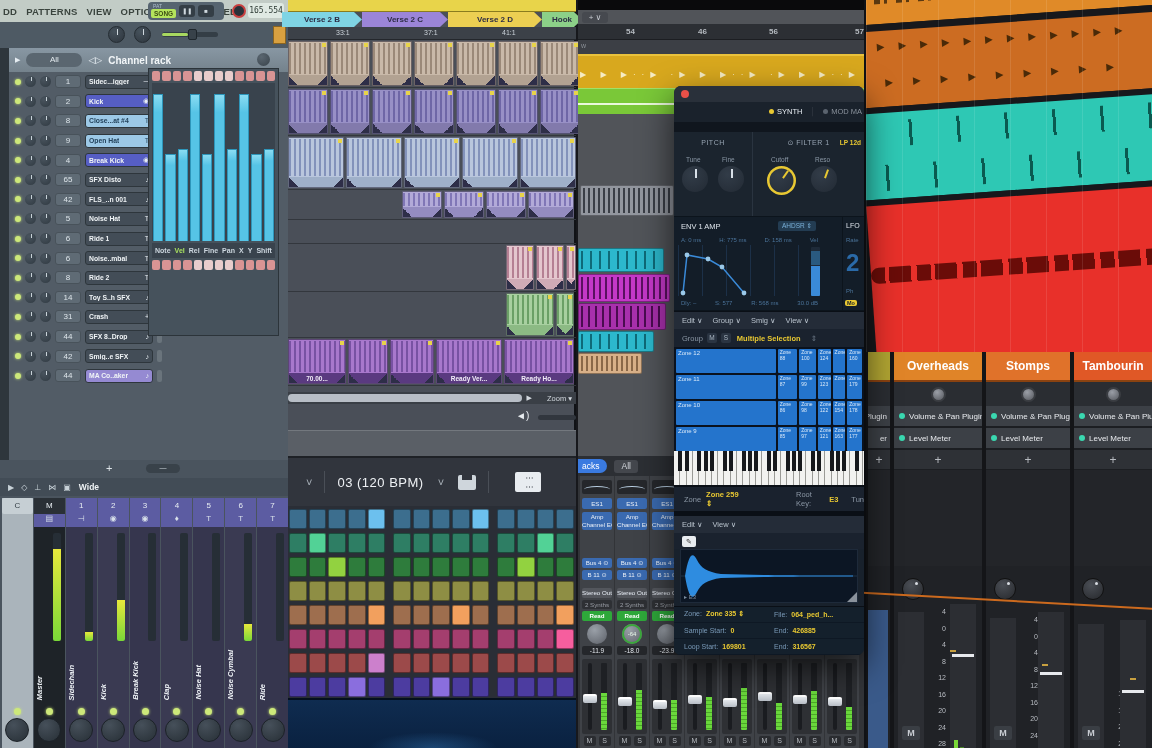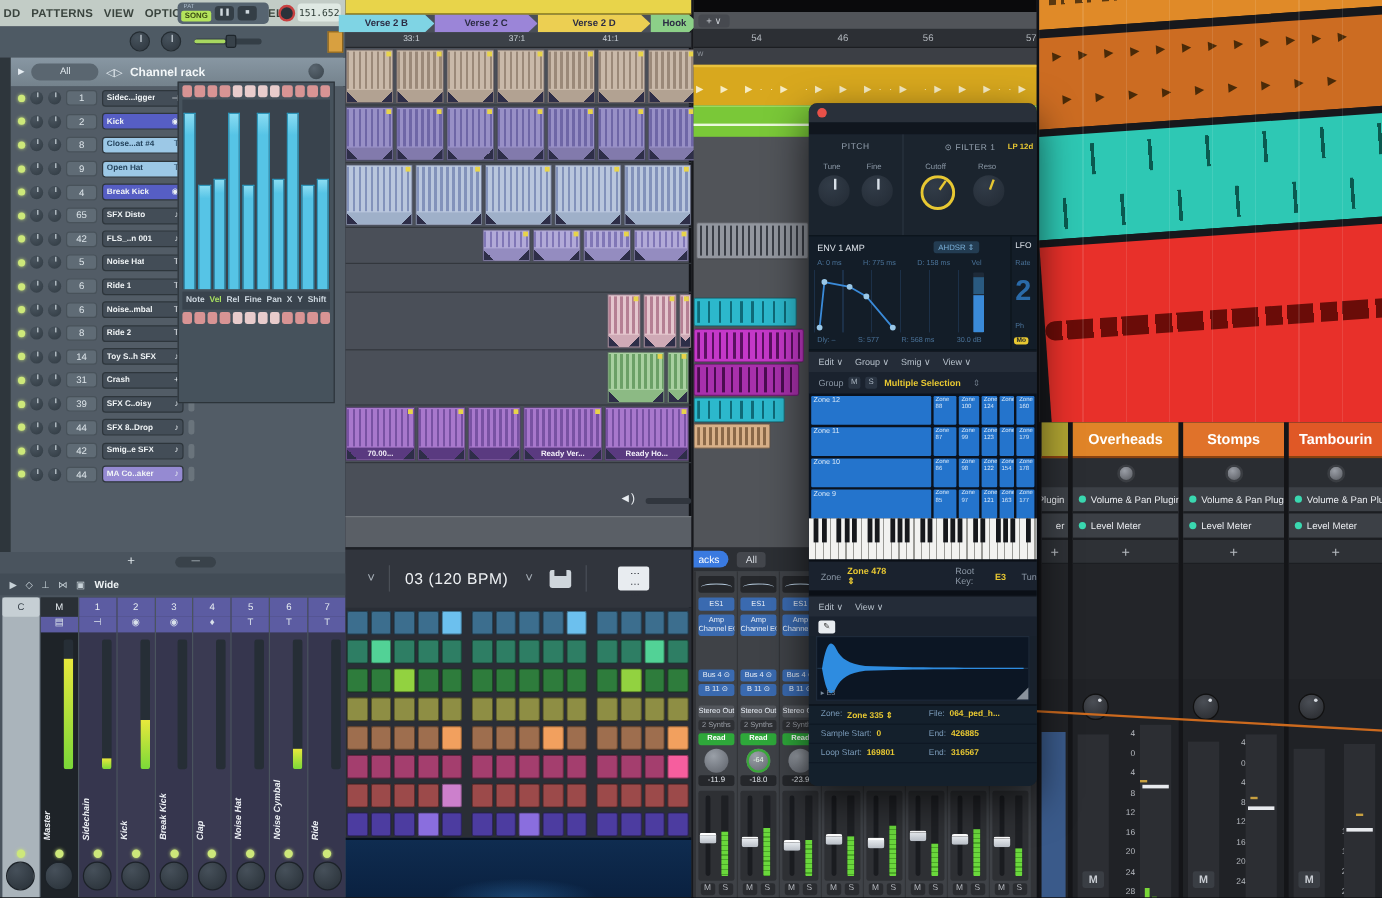--- a/index.html
+++ b/index.html
@@ -115,21 +115,21 @@
   .pad-row { display:flex; height:22px; margin-bottom:2px; }
   .pad { width:18px; height:20px; border-radius:2px; margin-right:2px; border:1px solid rgba(0,0,0,.4); }
   .p2-footer { position:absolute; left:0; top:698px; width:288px; height:50px; background:linear-gradient(#0f2c50,#0a2140); border-top:2px solid #05101e; }
   .p2-footer::after { content:""; position:absolute; left:80px; bottom:0; width:130px; height:16px; background:radial-gradient(ellipse at center bottom, rgba(60,140,210,.35), transparent 70%); }
 
   
   #p3 { left:578px; top:0; width:286px; height:748px; background:#515459; }
   .p3-topbar { position:absolute; left:0; top:0; width:286px; height:10px; background:#0a0a0c; }
   .p3-addchip { position:absolute; left:4px; top:12px; width:26px; height:11px; background:#46494f; border-radius:3px; color:#c8ccd2; font-size:8px; text-align:center; line-height:11px; }
   .p3-ruler { position:absolute; left:0; top:24px; width:286px; height:16px; background:#2c2f34; border-bottom:1px solid #1c1e22; }
-  .p3-ruler span { position:absolute; top:3px; font-size:8px; color:#b4b9bf; }
+  .p3-ruler span { position:absolute; top:3px; font-size:8px; color:#b4b9bf;font-weight:bold; }
   .p3-lanerow { position:absolute; left:0; top:40px; width:286px; height:14px; background:#3c3f45; color:#8a8f96; font-size:7px; padding:2px 0 0 3px; }
   .p3-yellow { position:absolute; left:0; top:54px; width:286px; height:34px; background:#d8a81e; border-top:2px solid #eac23c; overflow:hidden; }
   .p3-yellow .arrows { position:absolute; left:2px; top:14px; width:286px; font-size:8px; color:#f6ecc4; letter-spacing:6px; white-space:nowrap; }
   .p3-green { position:absolute; left:0; top:88px; width:286px; height:26px; background:#7ac838; border-top:1px solid #a2e068; }
   .p3-green::after { content:""; position:absolute; left:0; top:14px; width:100%; height:2px; background:#eaf8dc; }
   .frag { position:absolute; border-radius:2px; border:1px solid rgba(0,0,0,.35); overflow:hidden; }
   .fragwav { position:absolute; inset:2px; }
   .p3-tabs { position:absolute; left:0; top:456px; width:286px; height:20px; background:#2c2f34; display:flex; align-items:center; gap:7px; }
   .tab-tracks { height:14px; background:#3a7ae0; border-radius:0 7px 7px 0; color:#fff; font-size:8.5px; padding:0 8px 0 4px; line-height:14px; }
   .tab-all { height:13px; background:#44474d; border-radius:3px; color:#d2d6dc; font-size:8.5px; padding:0 7px; line-height:13px; }
@@ -257,21 +257,21 @@
           <span class="p1-menu-item">HELP</span>
         </span>
     </div>
     <div class="p1-transport">
       <span class="pat-lbl">PAT</span>
       <button class="song-chip">SONG</button>
       <button class="tp-btn">❚❚</button>
       <button class="tp-btn">■</button>
     </div>
     <span class="rec-btn"></span>
-    <div class="tempo-box">151.652</div>
+    <div class="tempo-box">165.554</div>
     <div class="p1-toolbar2">
       <span class="tb-knob" style="left:108px"></span>
       <span class="tb-knob" style="left:134px"></span>
       <span class="tb-slider">
           <span class="fill"></span>
           <span class="thumb"></span>
         </span>
     </div>
     <div class="p1-orange"></div>
     <div class="p1-leftstrip"></div>
@@ -417,31 +417,20 @@
             <span class="ch-mute m-default"></span>
           </div>
           <div class="ch-row">
             <span class="led"></span>
             <span class="knob"></span>
             <span class="knob"></span>
             <span class="ch-num">31</span>
             <button class="ch-name c-default">
               <span class="ch-label">Crash</span>
               <span class="ch-ico">+</span>
-            </button>
-            <span class="ch-mute m-default"></span>
-          </div>
-          <div class="ch-row">
-            <span class="led"></span>
-            <span class="knob"></span>
-            <span class="knob"></span>
-            <span class="ch-num">39</span>
-            <button class="ch-name c-default">
-              <span class="ch-label">SFX C..oisy</span>
-              <span class="ch-ico">♪</span>
             </button>
             <span class="ch-mute m-default"></span>
           </div>
           <div class="ch-row">
             <span class="led"></span>
             <span class="knob"></span>
             <span class="knob"></span>
             <span class="ch-num">44</span>
             <button class="ch-name c-default">
               <span class="ch-label">SFX 8..Drop</span>
@@ -870,20 +859,25 @@
           </div>
           <div class="clip" style="left: 216px; width: 70px; background: rgb(168, 120, 204);">
             <span class="wav" style="background: repeating-linear-gradient(90deg, rgb(108, 72, 152) 0px, rgb(108, 72, 152) 2px, transparent 2px, transparent 5px);"></span>
             <span class="foot" style="background: rgb(90, 58, 128);">
               <span class="flabel">Ready Ho...</span>
             </span>
             <span class="tick"></span>
           </div>
         </div>
       </div>
+    <div class="p2-scroll">
+      <span class="thumb"></span>
+      <span class="zplay">▶</span>
+      <span class="zoomlbl"><span>Zoom</span> ▾</span>
+    </div>
     <div class="p2-vol">
       <span class="spk">◄)</span>
       <span class="volslider"><span class="fill"></span></span>
     </div>
     <div class="p2-gap"></div>
     <div class="p2-bottom">
       <span class="pb-chev">˅</span>
       <span class="pb-sep"></span>
       <span class="pb-bpm">03 (120 BPM)</span>
       <span class="pb-chev" style="margin-left:14px">˅</span>
@@ -1277,20 +1271,31 @@
             <span>M</span>
             <span>S</span>
           </div>
         </div>
       </div>
   </section>
 
   <div id="plugin" class="abs">
     <div class="pw-title">
       <span class="pw-close"></span>
+    </div>
+    <div class="pw-tabs">
+      <span class="pw-tab">
+          <span class="dot"></span>
+          <span>SYNTH</span>
+        </span>
+      <span style="color:#3a4048">│</span>
+      <span class="pw-tab dim">
+          <span class="dot"></span>
+          <span>MOD MA</span>
+        </span>
     </div>
     <div class="pw-strip"></div>
     <div class="pw-knobs">
       <div class="kgroup" style="max-width:78px">
         <div class="kg-title">PITCH</div>
         <span class="klabel" style="left:12px">Tune</span>
         <span class="klabel" style="left:48px">Fine</span>
         <span class="pknob" style="left:8px"></span>
         <span class="pknob" style="left:44px"></span>
       </div>
@@ -1466,21 +1471,21 @@
         <span class="bkey" style="left: 124.2px;"></span>
         <span class="bkey" style="left: 136.7px;"></span>
         <span class="bkey" style="left: 143px;"></span>
         <span class="bkey" style="left: 155.7px;"></span>
         <span class="bkey" style="left: 162px;"></span>
         <span class="bkey" style="left: 168.3px;"></span>
         <span class="bkey" style="left: 180.8px;"></span>
       </div>
     <div class="pw-zoneinfo">
       <span class="dimlbl">Zone</span>
-      <span class="yellow"><span>Zone 478</span> ⇕</span>
+      <span class="yellow"><span>Zone 259</span> ⇕</span>
       <span class="dimlbl" style="margin-left:50px">Root Key:</span>
       <span class="yellow">E3</span>
       <span class="dimlbl" style="margin-left:8px">Tun</span>
     </div>
     <div class="pw-gap"></div>
     <div class="pw-menubar">
         <span>Edit ∨</span>
         <span>View ∨</span>
       </div>
     <div class="pw-tools">

